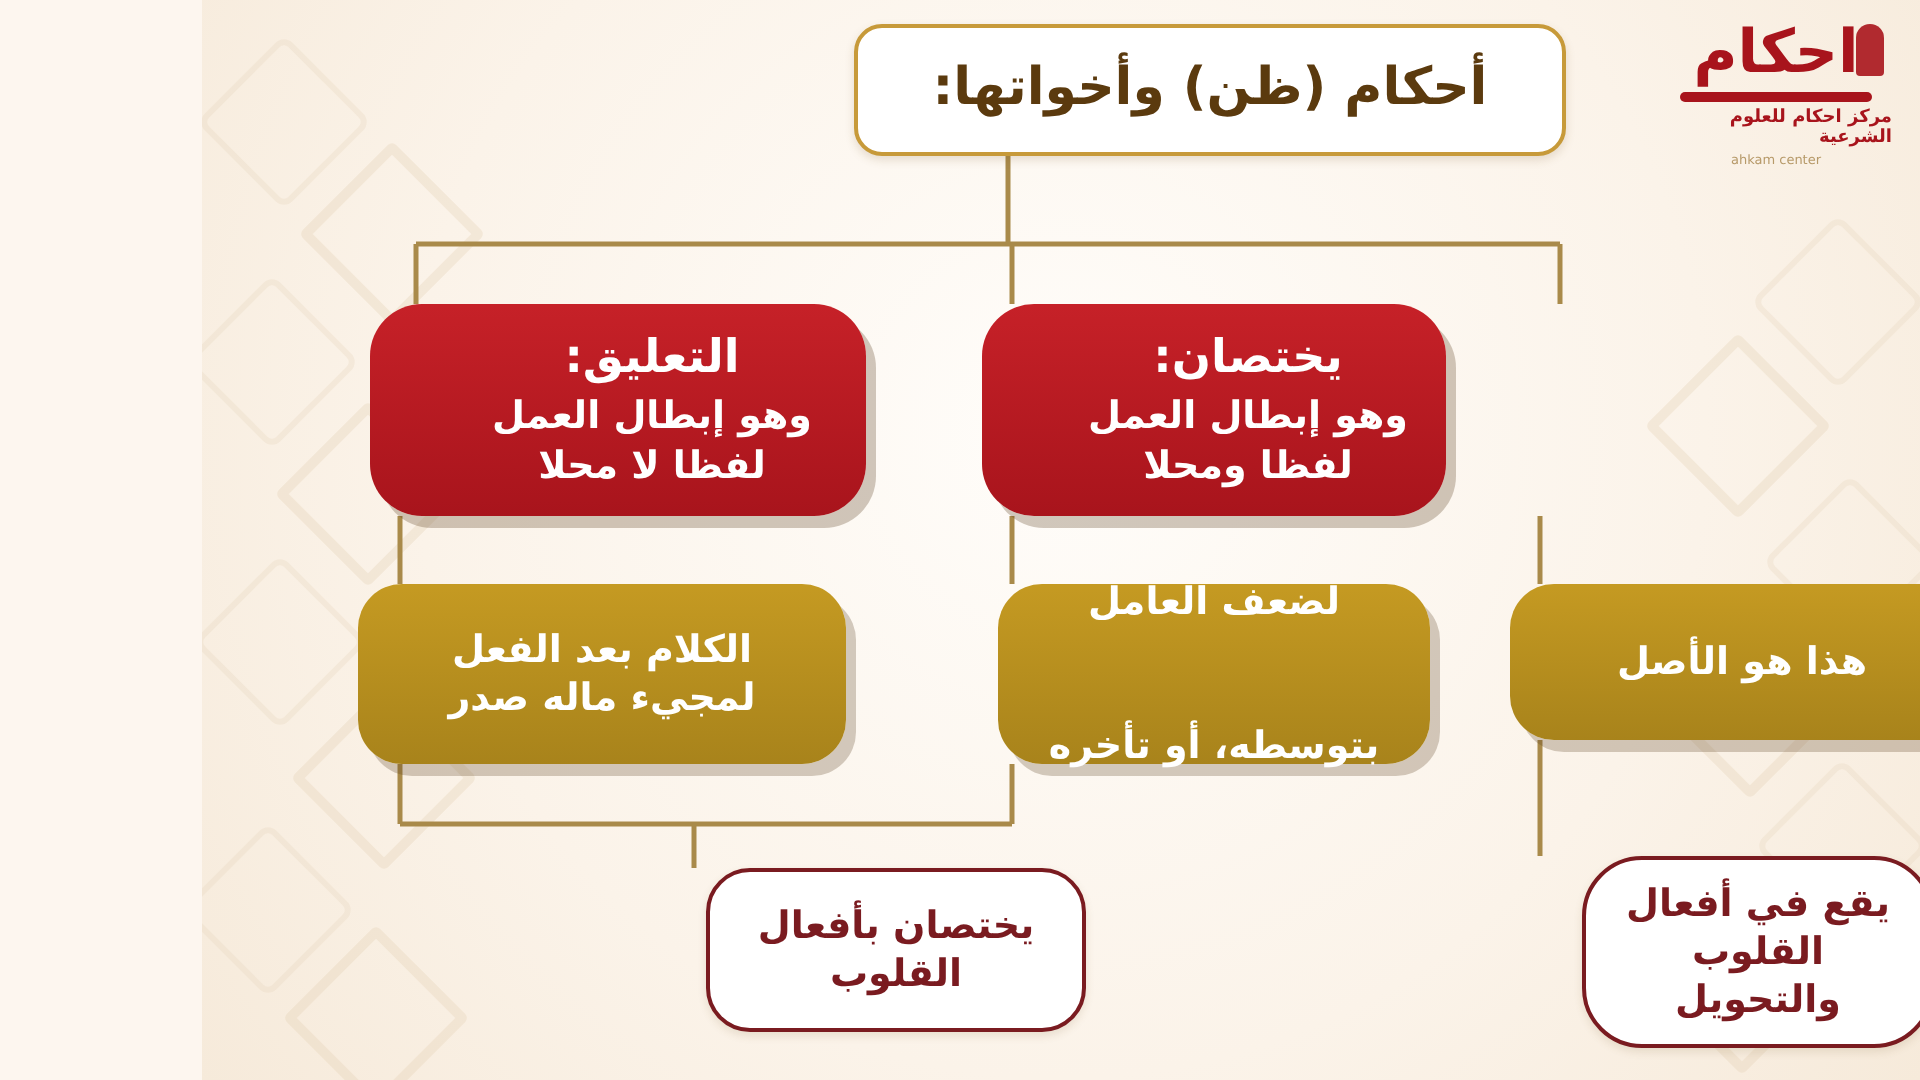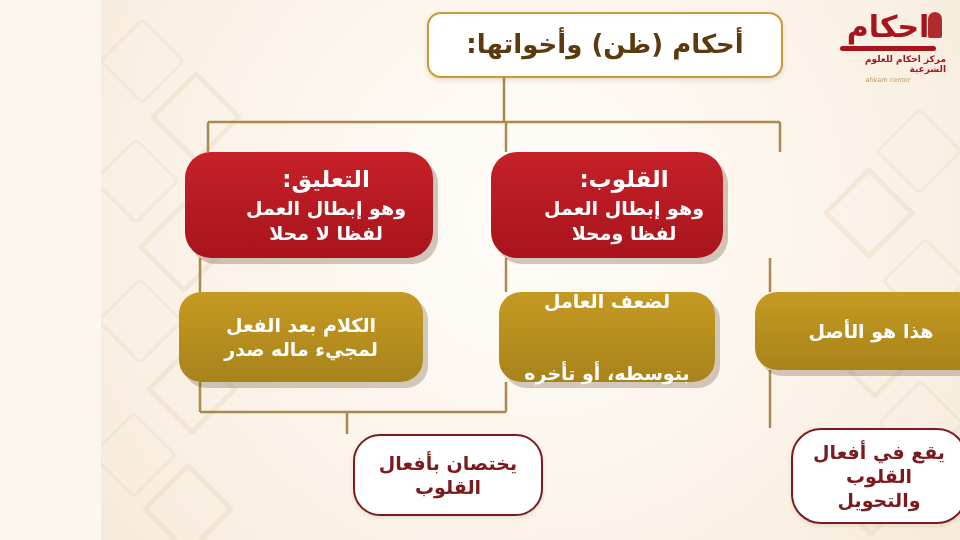--- a/index.html
+++ b/index.html
@@ -126,21 +126,21 @@
   
   #node-ialam      { left: 636px; top: 152px; width: 250px; height: 106px; }
   #node-ilgha      { left: 390px; top: 152px; width: 232px; height: 106px; }
   #node-taleeq     { left: 84px;  top: 152px; width: 248px; height: 106px; }
 
   #node-ialam-sub  { left: 654px; top: 292px; width: 232px; height: 78px; }
   #node-ilgha-sub  { left: 398px; top: 292px; width: 216px; height: 90px; gap: 48px; }
   #node-taleeq-sub { left: 78px;  top: 292px; width: 244px; height: 90px; }
 
   #node-bottom-right { left: 690px; top: 428px; width: 176px; height: 96px; border-radius: 30px; }
-  #node-bottom-mid   { left: 252px; top: 434px; width: 190px; height: 82px; border-radius: 27px; }
+  #node-bottom-mid   { left: 252px; top: 434px; width: 190px; height: 82px; }
 
   
   #logo {
     position: absolute;
     right: 14px;
     top: 8px;
     width: 116px;
     height: 80px;
     display: flex;
     flex-direction: column;
@@ -236,21 +236,21 @@
   <div id="logo">
     <div class="minaret"></div>
     <div class="mark">احكام</div>
     <div class="mark-bar"></div>
     <div class="sub1">مركز احكام للعلوم الشرعية</div>
     <div class="sub2">ahkam center</div>
   </div>
 
 
   <div class="node red-box" id="node-ilgha">
-    <div class="head">القلوب:</div>
+    <div class="head">يختصان:</div>
     <div class="sub">وهو إبطال العمل</div>
     <div class="sub">لفظا ومحلا</div>
   </div>
 
   <div class="node red-box" id="node-taleeq">
     <div class="head">التعليق:</div>
     <div class="sub">وهو إبطال العمل</div>
     <div class="sub">لفظا لا محلا</div>
   </div>
 

